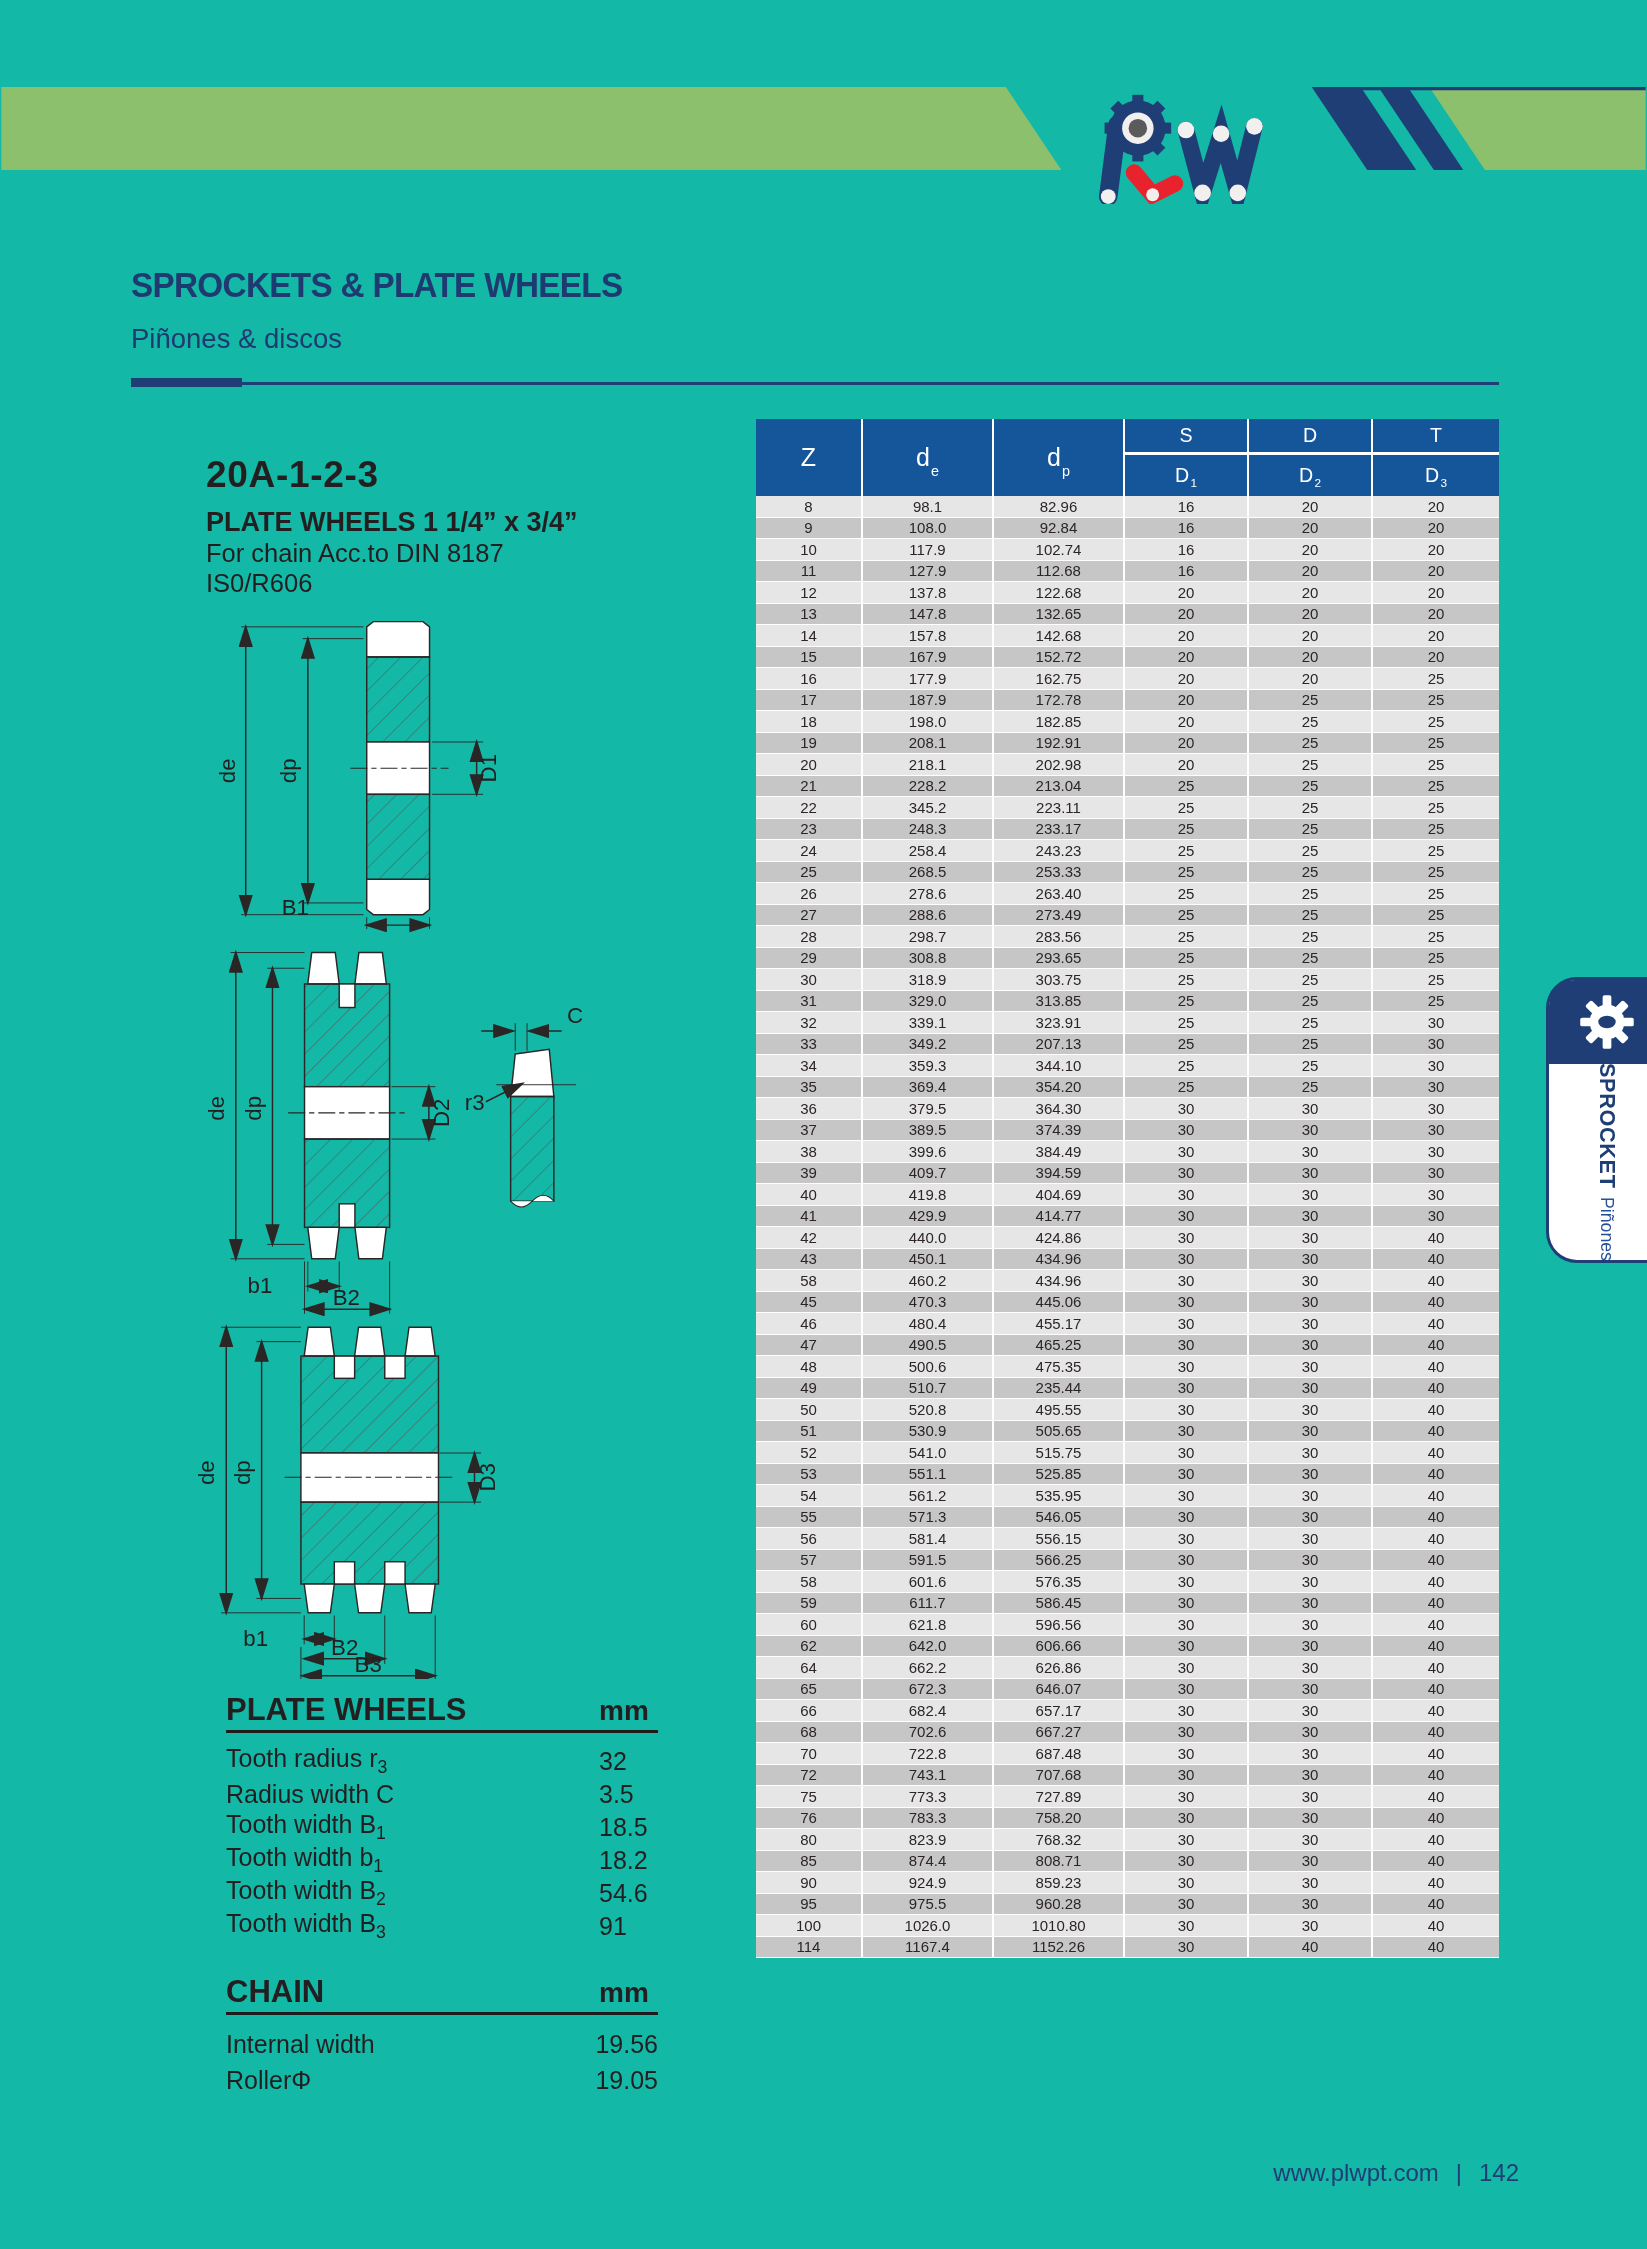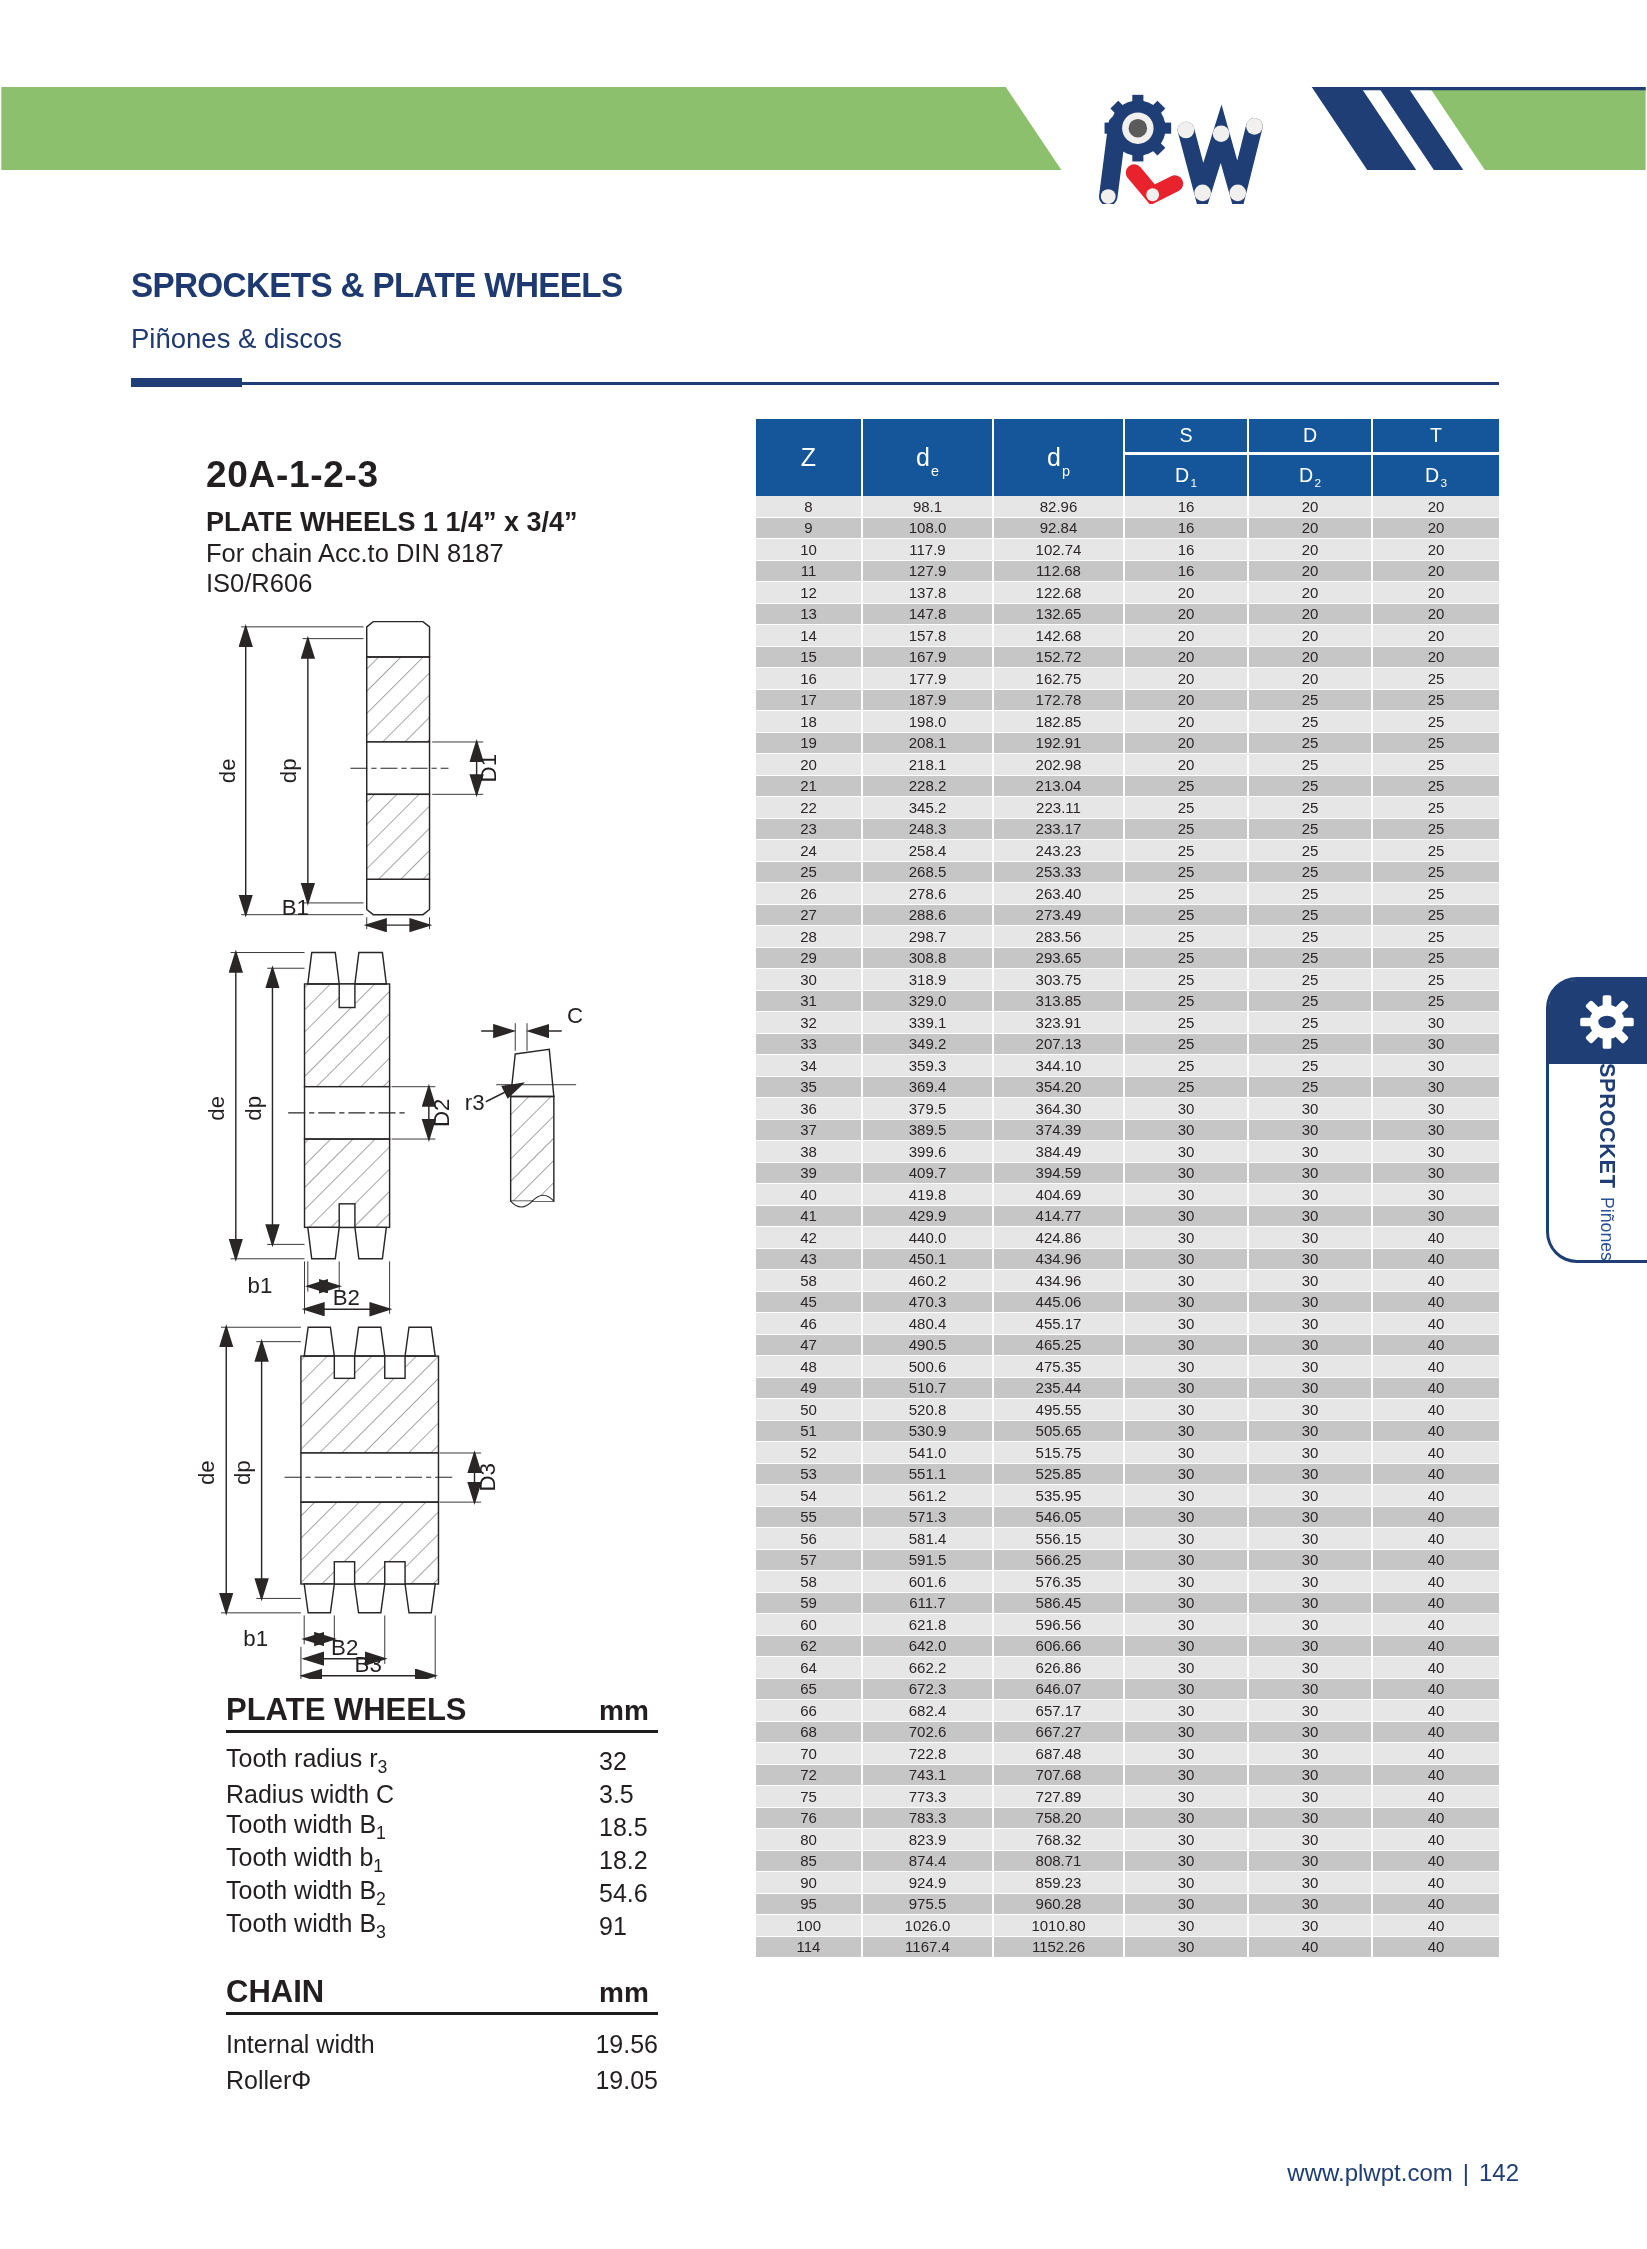--- a/index.html
+++ b/index.html
@@ -1,16 +1,16 @@
 <!DOCTYPE html>
 <html style="font-size:10.5px"><head>
 <meta charset="utf-8">
 <style>
   html,body{margin:0;padding:0;background:#888;}
-  .page{position:relative;width:1647px;height:2250px;background:#ffffff;overflow:hidden;
+  .page{position:relative;width:1647px;height:2250px;background:#14b8a6;overflow:hidden;
         font-family:"Liberation Sans", sans-serif;color:#231f20;}
   svg text{font-family:"Liberation Sans", sans-serif;}
 
   
   .band{position:absolute;left:0;top:87px;width:1647px;height:83px;}
   .logo{position:absolute;left:1080px;top:93px;}
 
   
   .page-title{position:absolute;left:131px;top:265px;font-size:35px;font-weight:bold;
               color:#1e3a70;letter-spacing:-0.7px;transform:scaleX(.95);transform-origin:left;}
@@ -67,21 +67,21 @@
   .tab{position:absolute;left:1546px;top:977px;width:118px;height:286px;background:#fff;
        border:3.9px solid #1e3e75;border-right:none;border-radius:31px 0 0 31px;box-sizing:border-box;}
   .tab-top{height:84px;background:#1e3e75;border-radius:26px 0 0 0;display:flex;align-items:center;
            justify-content:center;}
   .tab-text{position:absolute;top:84px;bottom:0;left:0;right:0;display:flex;align-items:center;
             justify-content:center;writing-mode:vertical-rl;gap:7.9px;}
   .tab-title{font-size:21.6px;font-weight:bold;color:#1e3e75;letter-spacing:0.7px;}
   .tab-sub{font-size:17.7px;color:#27509a;}
 
   
-  .footer{position:absolute;top:2159px;left:1218px;width:301px;display:flex;gap:10px;
+  .footer{position:absolute;top:2159px;left:1218px;width:301px;display:flex;gap:17px;
           align-items:baseline;justify-content:flex-end;color:#1e3e75;font-size:24px;}
   .footer .sep{font-weight:300;}
 </style>
 </head>
 <body>
 
 <div class="page">
 
   <svg class="band" width="1647" height="83" viewBox="0 0 2516 127">
     <polygon points="0,0 1537,0 1622,127 0,127" fill="#8dc06d"></polygon>

